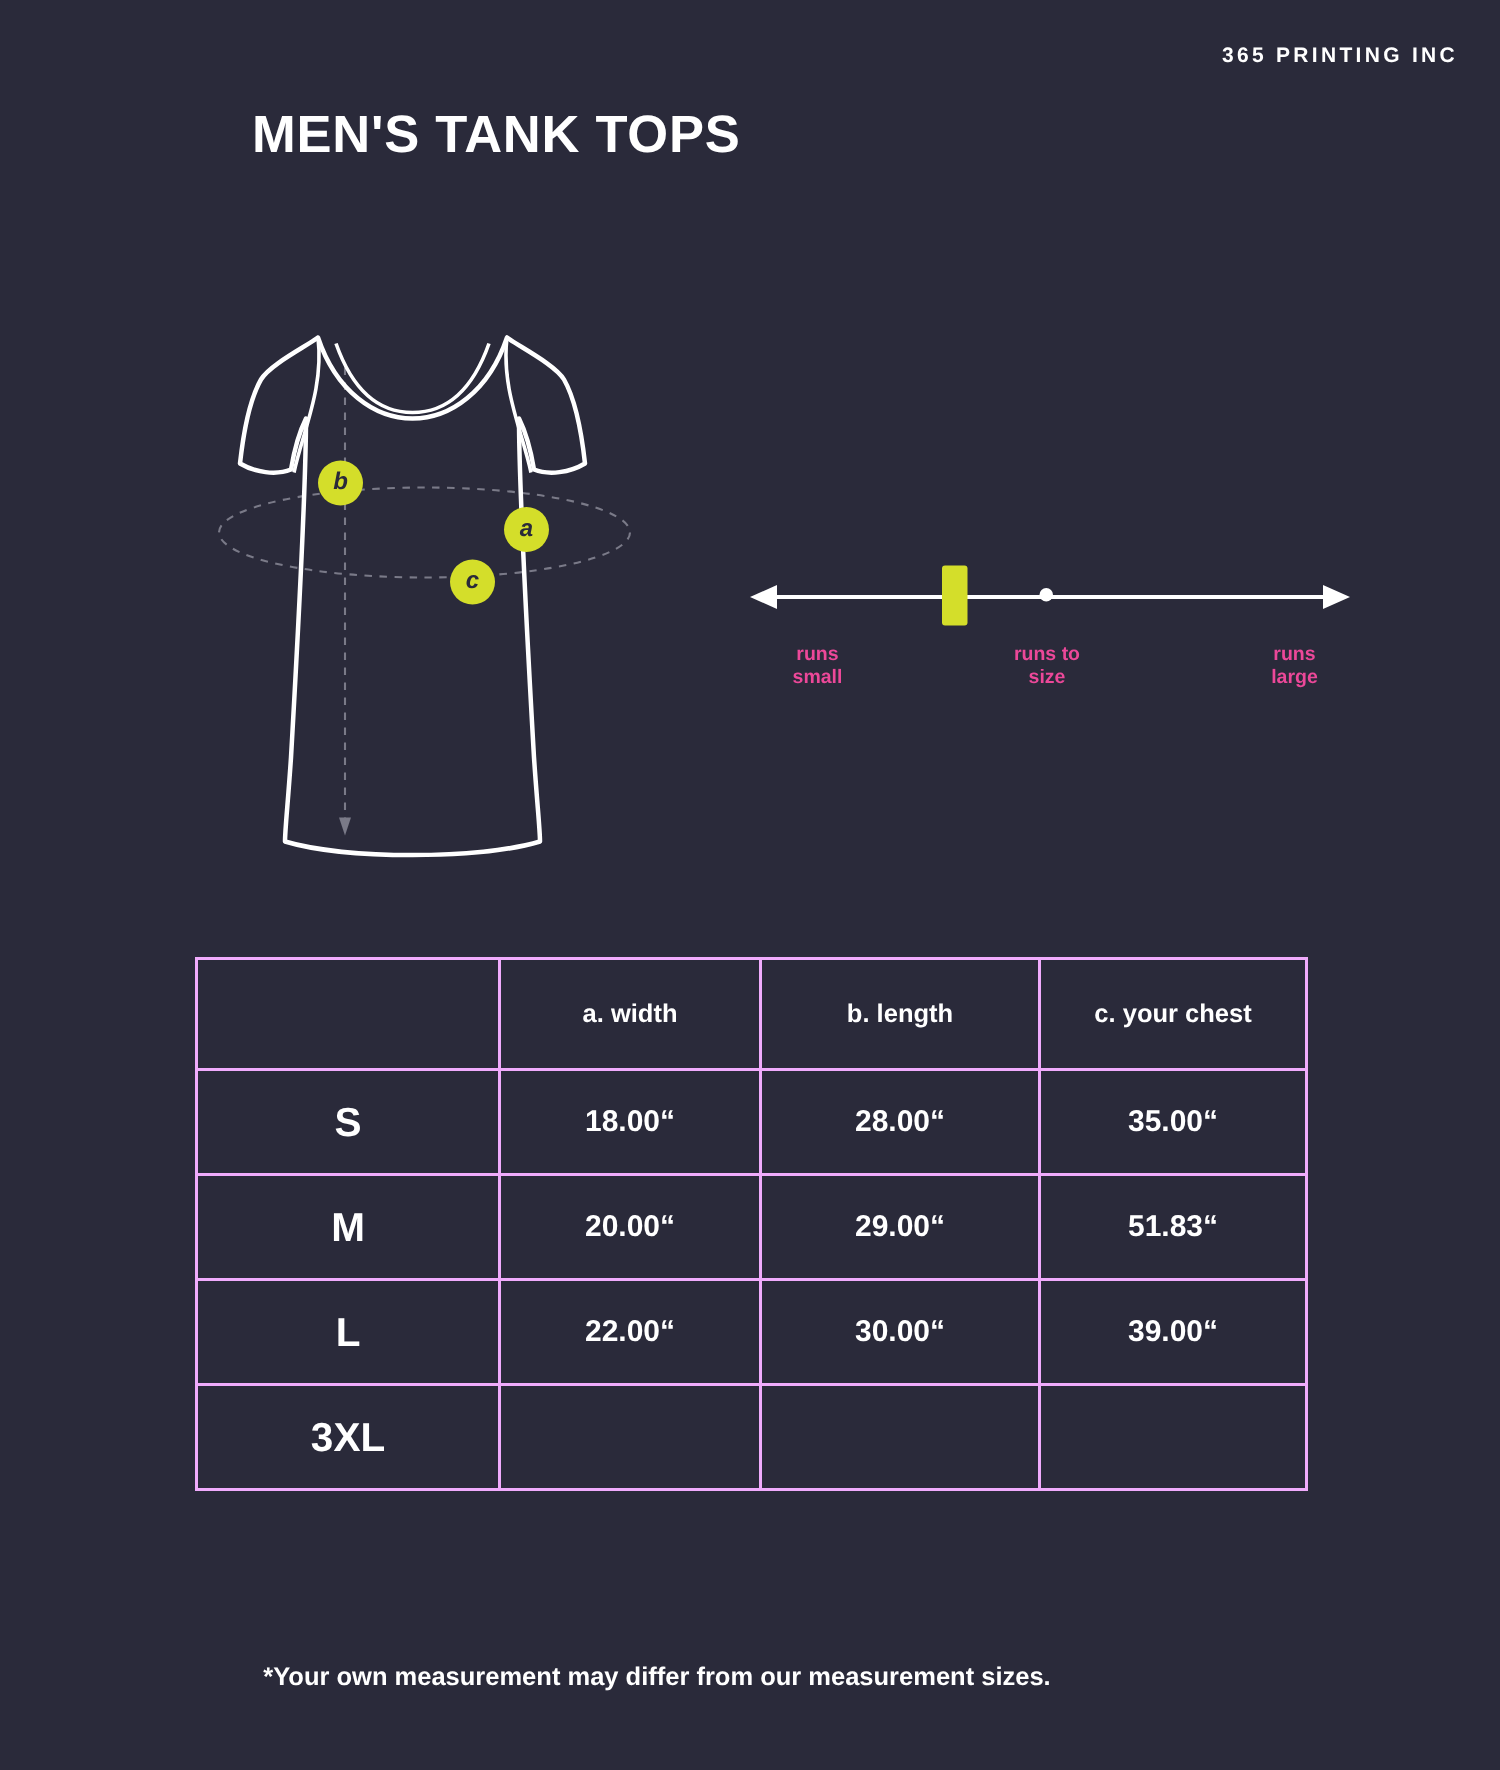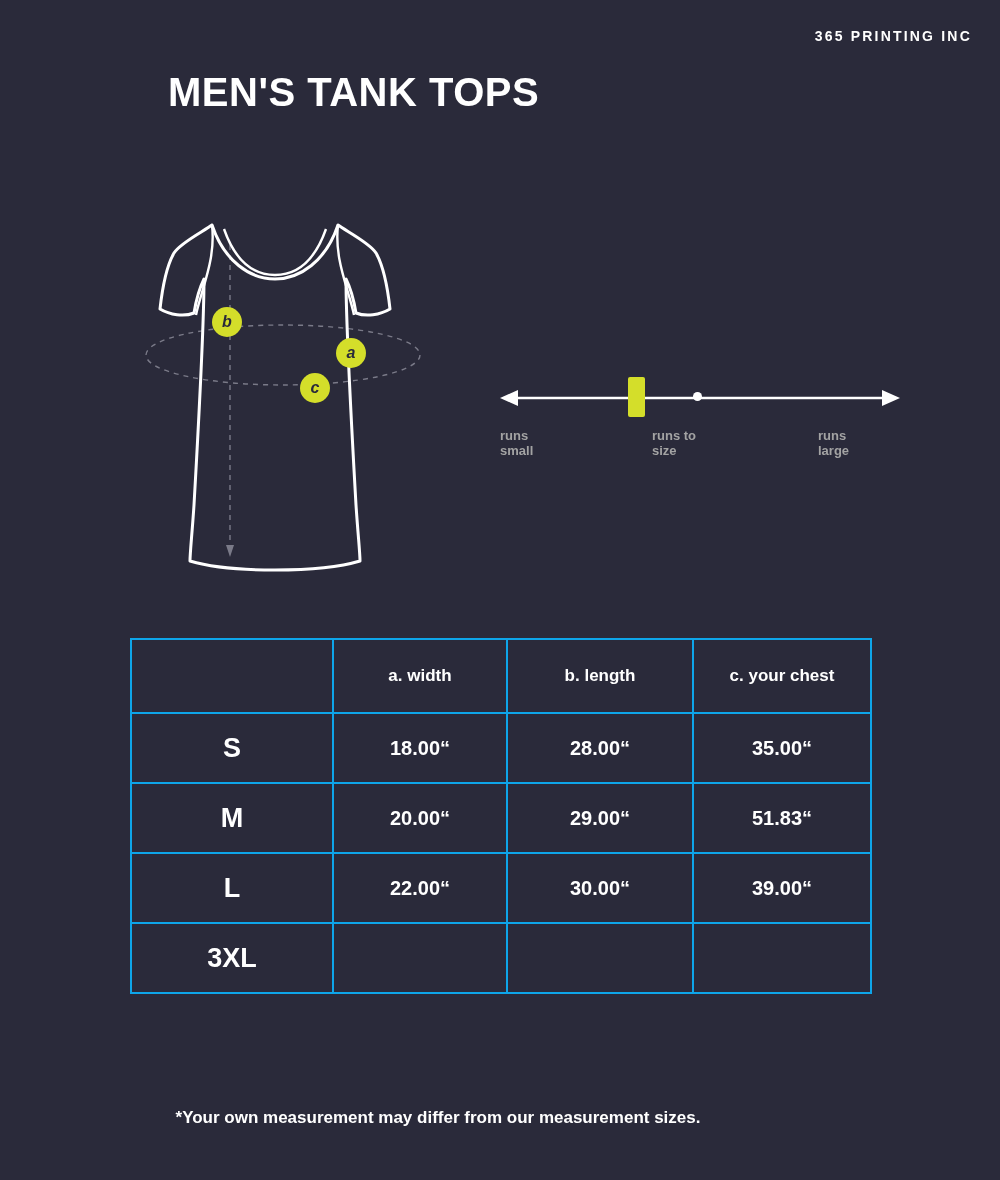--- a/index.html
+++ b/index.html
@@ -38,21 +38,21 @@
   }
   .title {
     font-size: 64px;
     line-height: 66px;
     font-weight: bold;
     color: #d4de2a;
     letter-spacing: 1px;
     margin: 0;
   }
   .subtitle {
-    font-size: 40px;
+    font-size: 35px;
     font-weight: bold;
     color: #ffffff;
     letter-spacing: 0.5px;
     margin: 8px 0 0 108px;
   }
   
   .illustration {
     position: absolute;
     top: 205px;
     left: 140px;
@@ -107,39 +107,40 @@
     width: 17px;
     height: 40px;
     background: #d4de2a;
     border-radius: 2px;
   }
   .fitscale .lbl {
     position: absolute;
     font-size: 13px;
     font-weight: bold;
     line-height: 15px;
-    color: #a3a3a3;
+    text-align: center;
+    color: #ec4899;
   }
   .lbl-small { left: 0px; top: 68px; width: 90px; }
   .lbl-true { left: 152px; top: 68px; width: 92px; }
   .lbl-large { left: 318px; top: 68px; width: 90px; }
   
   .table-wrap {
     position: absolute;
     left: 130px;
     top: 638px;
     width: 740px;
   }
   table.sizes {
     border-collapse: collapse;
     width: 740px;
     table-layout: fixed;
   }
   table.sizes td, table.sizes th {
-    border: 2px solid #0ea5e9;
+    border: 2px solid #f0abfc;
     text-align: center;
     color: #ffffff;
     font-weight: bold;
   }
   table.sizes thead th {
     height: 70px;
     font-size: 17px;
     font-weight: bold;
   }
   table.sizes tbody td {

